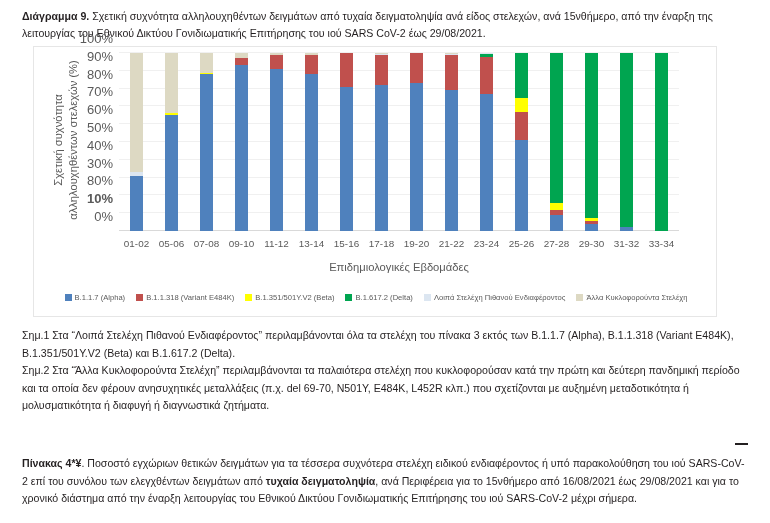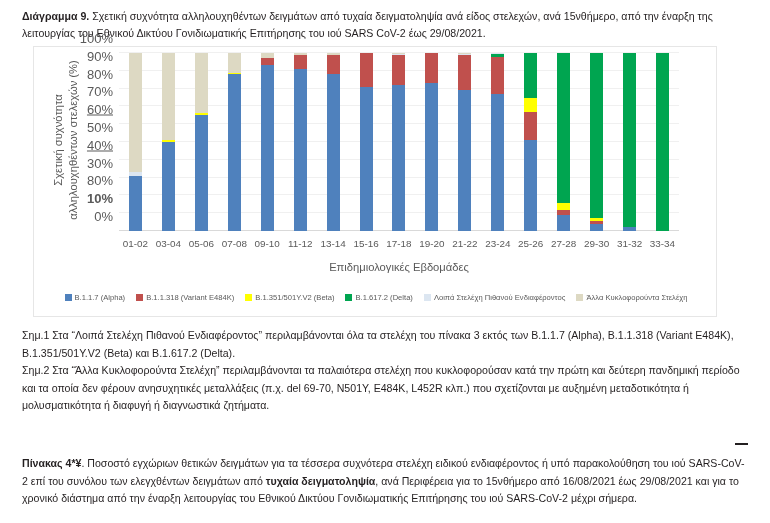--- a/index.html
+++ b/index.html
@@ -211,53 +211,45 @@
       <div id="gridlines">
           <div class="gridline base" style="bottom: 0%;"></div>
           <div class="ytick" style="bottom: 0%; position: absolute; right: 100%;">0%</div>
           <div class="gridline" style="bottom: 10%;"></div>
           <div class="ytick" style="bottom: 10%; position: absolute; right: 100%; font-weight: bold;">10%</div>
           <div class="gridline" style="bottom: 20%;"></div>
           <div class="ytick" style="bottom: 20%; position: absolute; right: 100%;">80%</div>
           <div class="gridline" style="bottom: 30%;"></div>
           <div class="ytick" style="bottom: 30%; position: absolute; right: 100%;">30%</div>
           <div class="gridline" style="bottom: 40%;"></div>
-          <div class="ytick" style="bottom: 40%; position: absolute; right: 100%; text-decoration: underline;">40%</div>
+          <div class="ytick" style="bottom: 40%; position: absolute; right: 100%;">40%</div>
           <div class="gridline" style="bottom: 50%;"></div>
           <div class="ytick" style="bottom: 50%; position: absolute; right: 100%; margin-left: 48px;">50%</div>
           <div class="gridline" style="bottom: 60%;"></div>
-          <div class="ytick" style="bottom: 60%; position: absolute; right: 100%; text-decoration: underline;">60%</div>
+          <div class="ytick" style="bottom: 60%; position: absolute; right: 100%;">60%</div>
           <div class="gridline" style="bottom: 70%;"></div>
           <div class="ytick" style="bottom: 70%; position: absolute; right: 100%;">70%</div>
           <div class="gridline" style="bottom: 80%;"></div>
           <div class="ytick" style="bottom: 80%; position: absolute; right: 100%;">80%</div>
           <div class="gridline" style="bottom: 90%;"></div>
           <div class="ytick" style="bottom: 90%; position: absolute; right: 100%;">90%</div>
           <div class="gridline" style="bottom: 100%;"></div>
           <div class="ytick" style="bottom: 100%; position: absolute; right: 100%;">100%</div>
         </div>
       <div class="bars" id="bars">
           <div class="bar-slot">
             <div class="bar">
               <div class="seg" style="height: 31%; background: rgb(79, 129, 189);"></div>
               <div class="seg" style="height: 2%; background: rgb(220, 230, 241);"></div>
               <div class="seg" style="height: 67%; background: rgb(221, 217, 195);"></div>
             </div>
             <div class="xtick">01-02</div>
           </div>
           <div class="bar-slot">
             <div class="bar">
-              <div class="seg" style="height: 50%; background: rgb(79, 129, 189);"></div>
-              <div class="seg" style="height: 1%; background: rgb(255, 255, 0);"></div>
-              <div class="seg" style="height: 49%; background: rgb(221, 217, 195);"></div>
-            </div>
-            <div class="xtick">03-04</div>
-          </div>
-          <div class="bar-slot">
-            <div class="bar">
               <div class="seg" style="height: 65%; background: rgb(79, 129, 189);"></div>
               <div class="seg" style="height: 1.5%; background: rgb(255, 255, 0);"></div>
               <div class="seg" style="height: 33.5%; background: rgb(221, 217, 195);"></div>
             </div>
             <div class="xtick">05-06</div>
           </div>
           <div class="bar-slot">
             <div class="bar">
               <div class="seg" style="height: 88%; background: rgb(79, 129, 189);"></div>
               <div class="seg" style="height: 1%; background: rgb(255, 255, 0);"></div>

